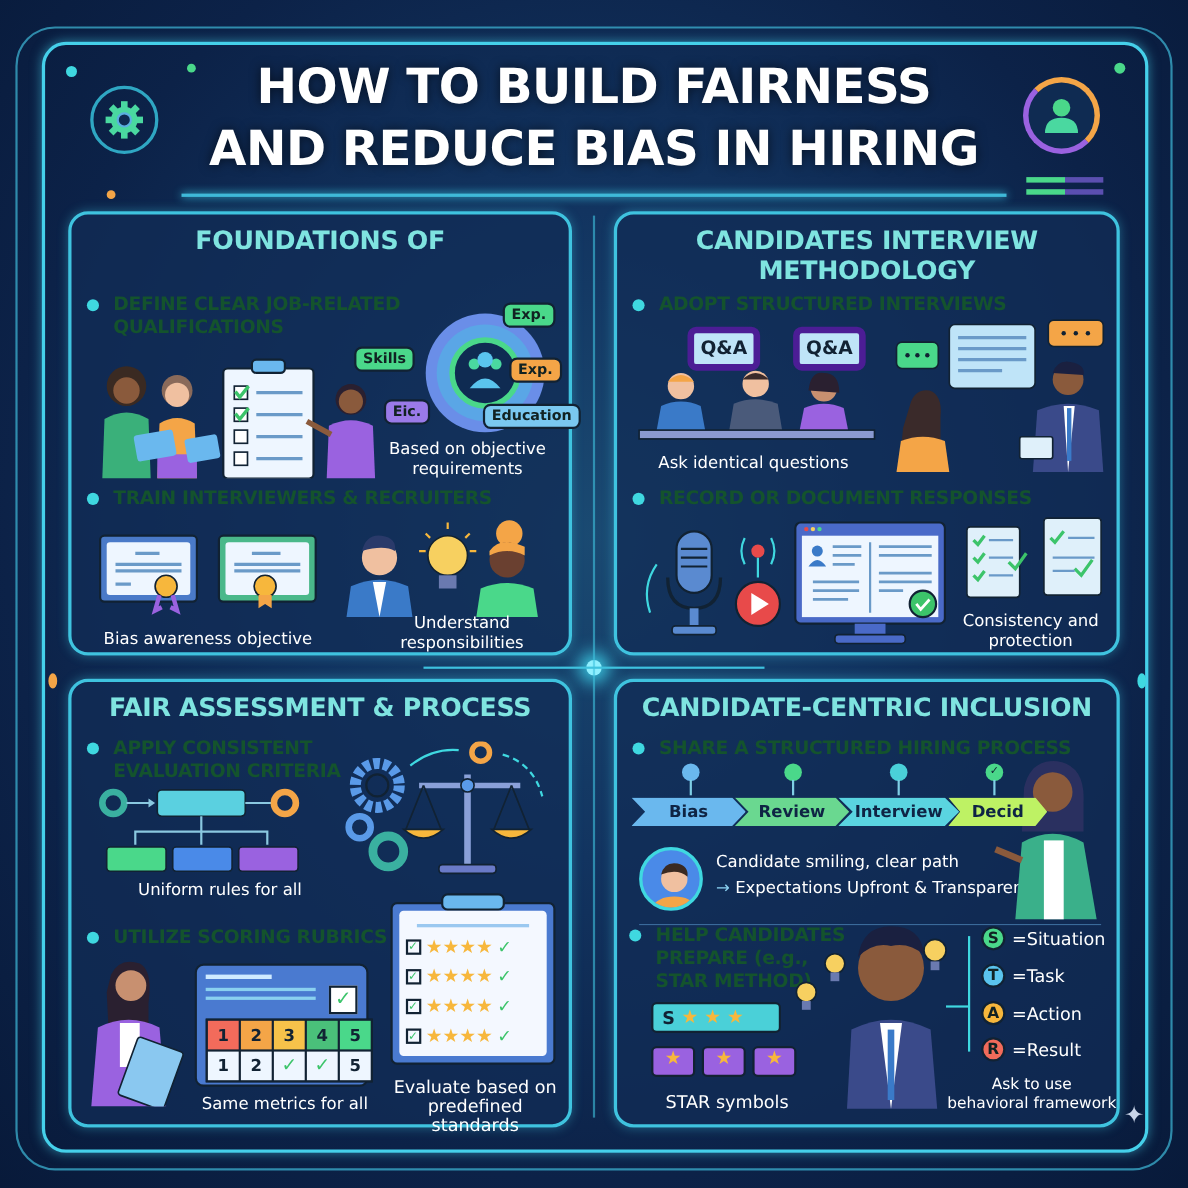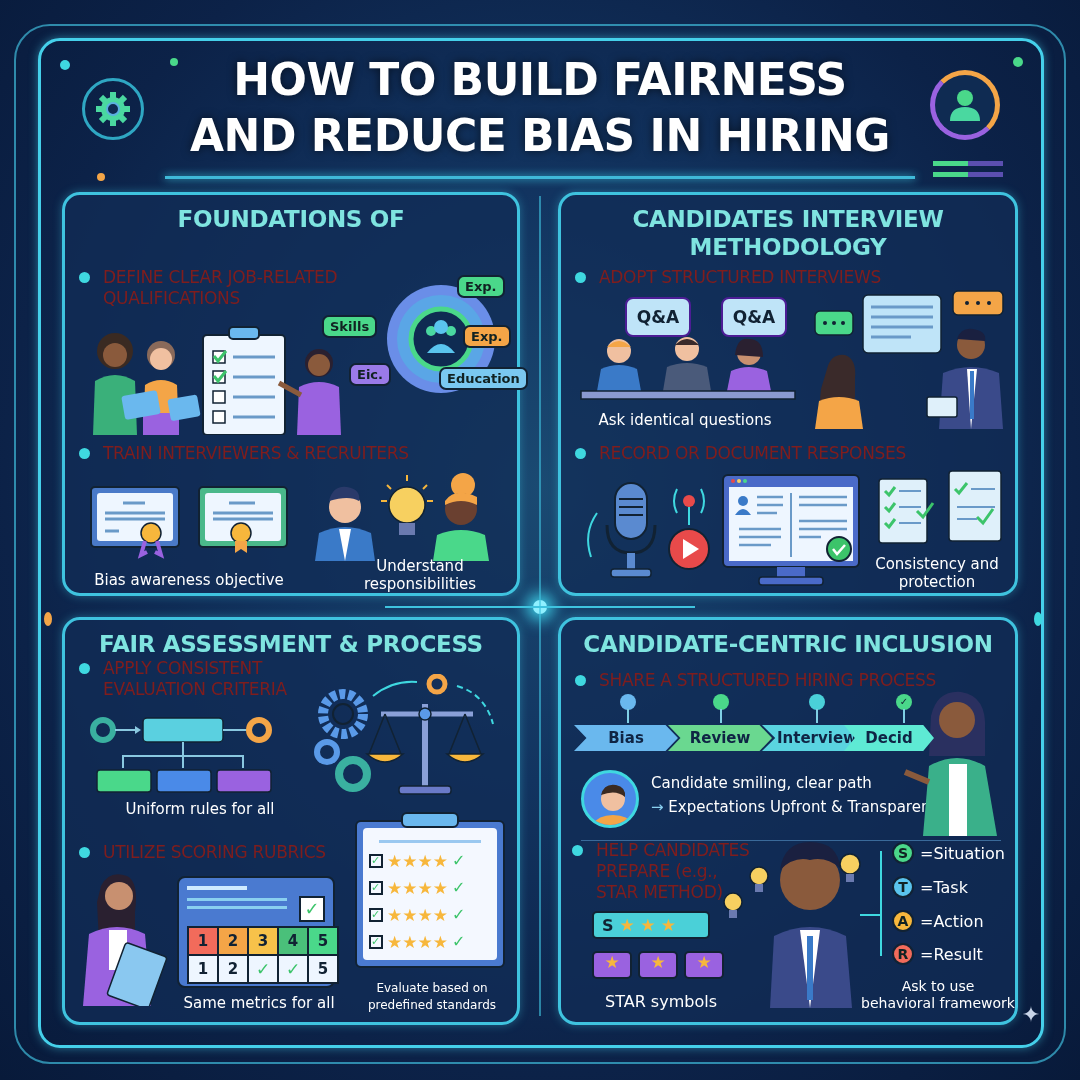--- a/index.html
+++ b/index.html
@@ -9,25 +9,25 @@
 .title-box{position:absolute;left:180px;top:52px;width:720px;height:120px;text-align:center}
 .title{font-family:"DejaVu Sans",sans-serif;font-weight:bold;font-size:44px;line-height:56px;color:#fff;letter-spacing:-0.5px;text-shadow:0 0 10px rgba(0,0,0,.6)}
 .title-underline{position:absolute;left:165px;top:176px;width:750px;height:3px;background:#3fb9d8;box-shadow:0 0 8px #3fd8f0}
 .gear-badge{position:absolute;left:82px;top:78px;width:62px;height:62px;border-radius:50%;border:3px solid #2fa7c3;display:flex;align-items:center;justify-content:center}
 .avatar-badge{position:absolute;left:930px;top:70px;width:70px;height:70px;border-radius:50%;border:5px solid #9a62e0;border-top-color:#f4a547;border-right-color:#f4a547;display:flex;align-items:center;justify-content:center;background:#0f2b52}
 .bars{position:absolute;left:933px;top:161px}
 .bars div{height:5px;margin-bottom:6px;background:linear-gradient(90deg,#4ad88a 50%,#5b4fb0 50%);width:70px}
 .dot{position:absolute;border-radius:50%}
 .panel{position:absolute;border:3px solid #3fc3df;border-radius:18px;background:rgba(18,44,86,.75);box-shadow:0 0 10px rgba(63,195,223,.4)}
 .panel-title{position:absolute;width:100%;text-align:center;font-weight:bold;color:#7fe4e0;font-size:23px;line-height:28px;letter-spacing:-0.3px}
-.bullet{position:absolute;font-weight:normal;font-size:17px;line-height:21px;color:#7f1d1d;padding-left:24px;letter-spacing:-0.3px}
+.bullet{position:absolute;font-weight:bold;font-size:17px;line-height:21px;color:#14532d;padding-left:24px;letter-spacing:-0.3px}
 .bullet::before{content:"";position:absolute;left:0;top:5px;width:11px;height:11px;border-radius:50%;background:#3fd8e0}
 .caption{position:absolute;font-size:15px;line-height:18px;color:#fff;text-align:center}
 .chip{position:absolute;border:2px solid #123;border-radius:7px;font-size:13px;font-weight:bold;color:#122;padding:2px 6px}
-.box{position:absolute;border-radius:4px;border:2px solid #4c1d95}
+.box{position:absolute;border-radius:4px;border:6px solid #4c1d95}
 .star{color:#f7b73c;font-size:17px;line-height:18px}
 .check{color:#3cc46a;font-weight:bold}
 .stage{position:absolute;top:725px;height:26px;font-size:15px;font-weight:bold;color:#0f2444;display:flex;align-items:center;justify-content:center;clip-path:polygon(0 0,88% 0,100% 50%,88% 100%,0 100%,12% 50%)}
 .node{position:absolute;width:16px;height:16px;border-radius:50%;top:694px}
 .stem{position:absolute;width:2px;height:14px;top:709px;background:#7fcfe5}
 .letter{position:absolute;width:22px;height:22px;border-radius:50%;border:2px solid #123;font-weight:bold;font-size:14px;color:#122;display:flex;align-items:center;justify-content:center}
 .star-lbl{position:absolute;font-size:16px;color:#fff}
 .person{position:absolute}
 </style>
 </head>
@@ -128,20 +128,24 @@
         <circle cx="86" cy="50" r="5" fill="#4ad8a0"></circle>
         <circle cx="76" cy="46" r="7" fill="#5ac4ee"></circle>
       <path d="M62 72 Q76 54 90 72Z" fill="#5ac4ee"></path>
     </svg>
   </div>
   <div class="chip" style="left:392px;top:80px;background:#4ad88a">Exp.</div>
   <div class="chip" style="left:257px;top:120px;background:#4ad88a">Skills</div>
   <div class="chip" style="left:398px;top:130px;background:#f4a547">Exp.</div>
   <div class="chip" style="left:284px;top:168px;background:#9a7ae8">Eic.</div>
   <div class="chip" style="left:374px;top:172px;background:#7ac8f0">Education</div>
+  <div class="caption" style="left:270px;top:204px;width:180px">
+    <div>Based on objective</div>
+    <div>requirements</div>
+  </div>
 
   <div class="bullet" style="left:14px;top:248px;width:420px">TRAIN INTERVIEWERS &amp; RECRUITERS</div>
   <div class="person" style="left:24px;top:288px">
     <svg width="200" height="80" viewBox="0 0 200 80">
       <rect x="2" y="4" width="88" height="60" rx="4" fill="#4a7ac8" stroke="#123" stroke-width="2"></rect>
         <rect x="8" y="10" width="76" height="48" rx="3" fill="#eef6ff"></rect>
       <g stroke="#6a9ac8" stroke-width="3">
           <line x1="34" y1="20" x2="56" y2="20"></line>
           <line x1="16" y1="30" x2="76" y2="30"></line>
           <line x1="16" y1="36" x2="76" y2="36"></line>
@@ -321,21 +325,21 @@
     </svg>
   </div>
   <div class="caption" style="left:306px;top:360px;width:140px">
     <div>Consistency and</div>
     <div>protection</div>
   </div>
 </div>
 
 <div class="panel" style="left:62px;top:617px;width:458px;height:408px">
   <div class="panel-title" style="top:10px">FAIR ASSESSMENT &amp; PROCESS</div>
-  <div class="bullet" style="left:14px;top:38px;width:260px">
+  <div class="bullet" style="left:14px;top:50px;width:260px">
     <div>APPLY CONSISTENT</div>
     <div>EVALUATION CRITERIA</div>
   </div>
   <div class="person" style="left:18px;top:96px">
     <svg width="220" height="84" viewBox="0 0 220 84">
       <circle cx="20" cy="14" r="10" fill="none" stroke="#3ab0a0" stroke-width="6"></circle>
       <line x1="32" y1="14" x2="56" y2="14" stroke="#8ac8e0" stroke-width="2"></line>
         <path d="M52 10 L58 14 L52 18" fill="#8ac8e0"></path>
       <rect x="60" y="2" width="80" height="24" rx="4" fill="#5ad0e0" stroke="#123" stroke-width="1.5"></rect>
       <line x1="140" y1="14" x2="164" y2="14" stroke="#8ac8e0" stroke-width="2"></line>
@@ -416,21 +420,21 @@
           <span class="star">★★★★</span>
           <span class="check" style="font-size:16px">✓</span>
         </div>
       <div style="display:flex;align-items:center;gap:4px">
           <span style="width:14px;height:14px;border:2px solid #123;display:inline-block;font-size:11px;line-height:10px" class="check">✓</span>
           <span class="star">★★★★</span>
           <span class="check" style="font-size:16px">✓</span>
         </div>
     </div>
   </div>
-  <div class="caption" style="left:282px;top:360px;width:170px;font-size:12px;line-height:17px">
+  <div class="caption" style="left:282px;top:360px;width:170px;font-size:16px;line-height:17px">
     <div>Evaluate based on</div>
     <div>predefined standards</div>
   </div>
 </div>
 
 <div class="panel" style="left:558px;top:617px;width:460px;height:408px">
   <div class="panel-title" style="top:10px">CANDIDATE-CENTRIC INCLUSION</div>
   <div class="bullet" style="left:14px;top:50px;width:420px">SHARE A STRUCTURED HIRING PROCESS</div>
   <div class="divider" style="position:absolute;left:20px;top:220px;width:420px;height:1px;background:#3a6a9a"></div>
   <div class="caption" style="left:90px;top:154px;width:240px;text-align:left">Candidate smiling, clear path</div>
@@ -459,21 +463,21 @@
 <div class="stem" style="left:627px"></div>
 <div class="node" style="left:713px;background:#4ad88a"></div>
 <div class="stem" style="left:720px"></div>
 <div class="node" style="left:809px;background:#4ad0d8"></div>
 <div class="stem" style="left:816px"></div>
 <div class="node" style="left:896px;background:#4ad88a;font-size:10px;color:#123;text-align:center;line-height:16px">✓</div>
 <div class="stem" style="left:903px"></div>
 <div class="stage" style="left:574px;width:104px;background:#6ab8ee">Bias</div>
 <div class="stage" style="left:668px;width:104px;background:#6ad890">Review</div>
 <div class="stage" style="left:762px;width:110px;background:#5ad4e0">Interview</div>
-<div class="stage" style="left:844px;width:90px;background:#5eead4">Decid</div>
+<div class="stage" style="left:862px;width:90px;background:#bef264">Decid</div>
 
 <div class="bullet" style="left:572px;top:840px;width:200px">
   <div>HELP CANDIDATES</div>
   <div>PREPARE (e.g.,</div>
   <div>STAR METHOD)</div>
 </div>
 <div style="position:absolute;left:592px;top:911px;width:118px;height:28px;border-radius:5px;background:#4ad0d8;border:2px solid #123;display:flex;align-items:center;padding-left:8px;gap:6px">
   <span style="font-weight:bold;color:#123;font-size:16px">S</span>
   <span class="star">★ ★ ★</span>
 </div>

